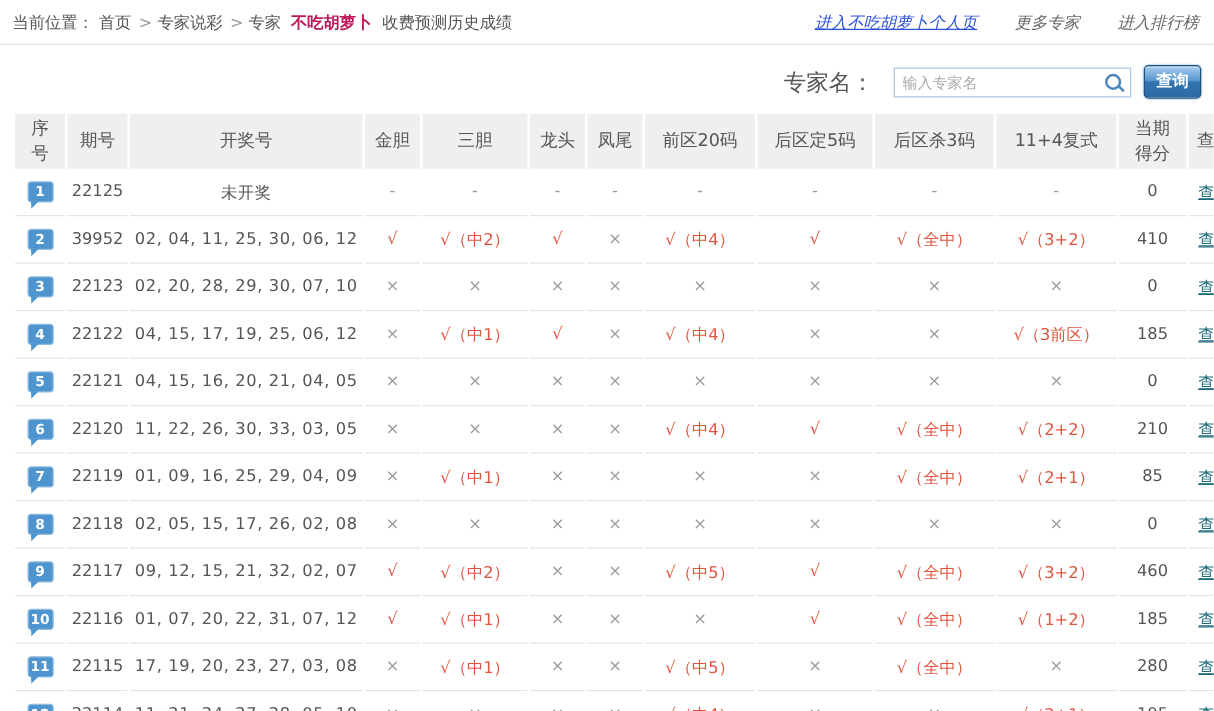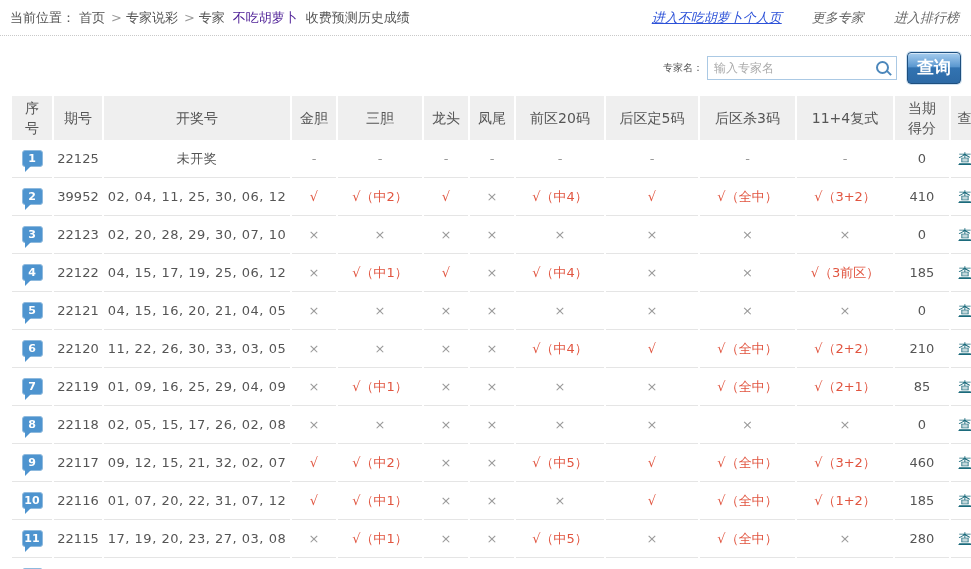--- a/index.html
+++ b/index.html
@@ -10,50 +10,50 @@
   }
   
   .topbar{
     display:flex;justify-content:space-between;align-items:center;
     padding:9px 12px 8px 10px;
     border-bottom:1px dotted #c9c9c9;
   }
   .crumbs{color:#555;}
   .crumbs span{margin-right:4px;}
   .crumb-sep{color:#999;margin:0 2px;}
-  .crumb-expert{color:#4c1d95;margin:0 4px;}
+  .crumb-expert{color:#be185d;margin:0 4px;font-weight:bold;}
   .crumb-suffix{color:#555;margin-left:4px;}
   .toplinks a{text-decoration:none;margin-left:26px;font-style:italic;}
   .link-personal{color:#2d52d8;text-decoration:underline !important;}
   .link-plain{color:#666;}
   
   .searchrow{
     display:flex;justify-content:flex-end;align-items:center;
     padding:16px 10px 10px 0;
   }
-  .search-label{color:#555;font-size:10px;margin-right:4px;}
+  .search-label{color:#555;font-size:18px;margin-right:16px;}
   .search-box{position:relative;display:inline-block;}
   .search-box input{
     width:158px;height:22px;padding:0 24px 0 6px;
     border:1px solid #abc9e4;outline:none;
     font-size:12px;color:#555;
   }
   .search-box input::placeholder{color:#aaa;}
   .mag{
     position:absolute;right:8px;top:5px;width:9px;height:9px;
     border:2px solid #4c87bb;border-radius:50%;
   }
   .mag::after{
     content:"";position:absolute;width:6px;height:2px;background:#4c87bb;
     right:-5px;bottom:-2px;transform:rotate(45deg);
   }
   .query-btn{
     margin-left:10px;
     padding:3px 9px 4px;
-    font-size:17px;font-weight:bold;color:#fff;
+    font-size:13px;font-weight:bold;color:#fff;
     background:linear-gradient(180deg,#a6cdef 0%,#5b98d0 45%,#3273b1 50%,#2d6aa6 100%);
     border:1px solid #1e4f7e;border-radius:4px;
     box-shadow:inset 0 1px 0 rgba(255,255,255,.55), 0 0 0 1px #cfe2f2;
     cursor:pointer;
   }
   
   table{
     table-layout:fixed;width:956px;margin:2px 0 0 10px;
     border-collapse:separate;border-spacing:2px 0;
   }

